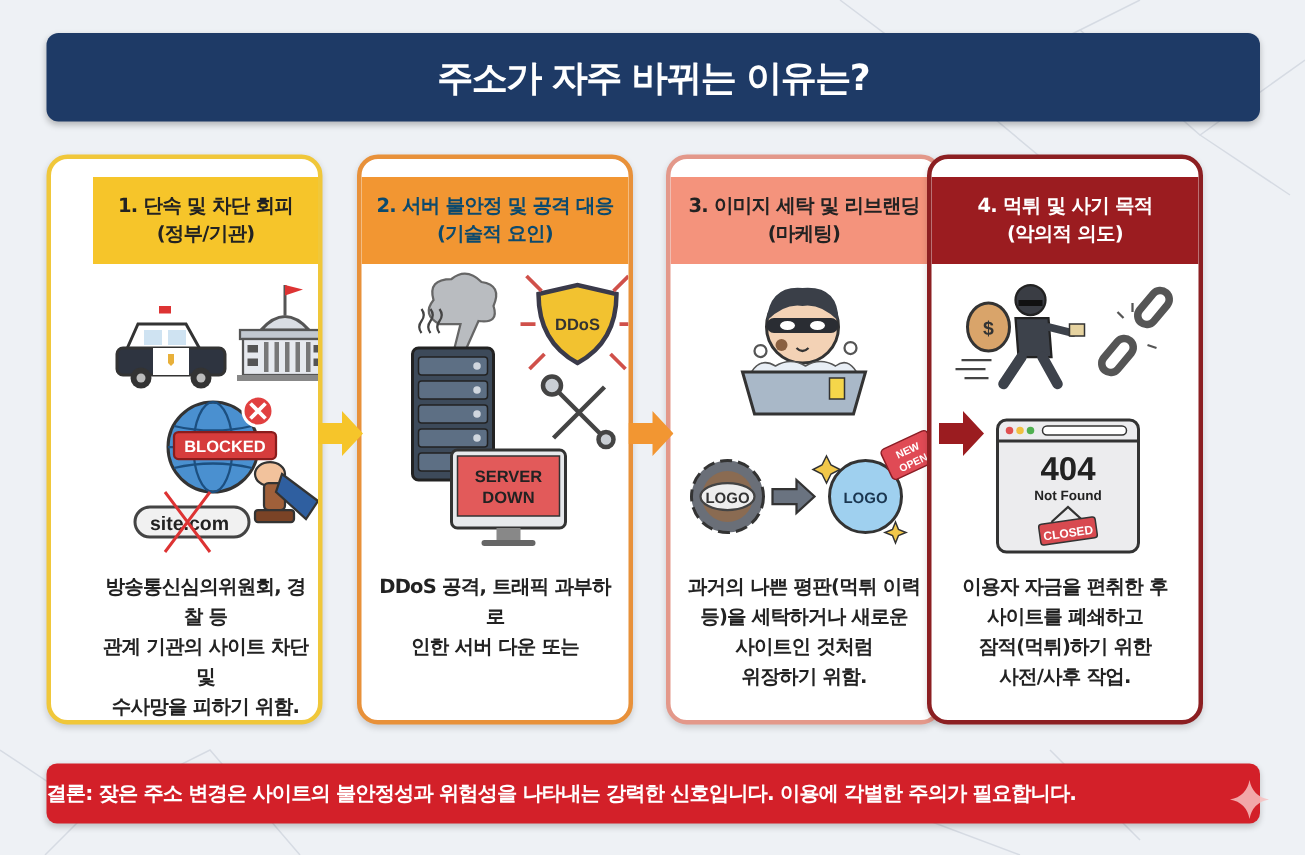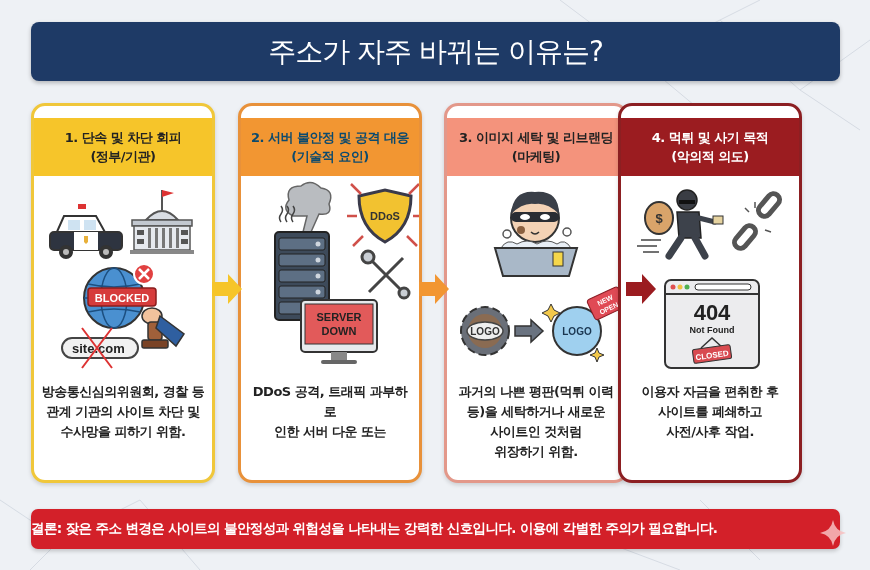--- a/index.html
+++ b/index.html
@@ -10,39 +10,39 @@
     position: relative;
   }
   .bg-lines { position: absolute; inset: 0; pointer-events: none; }
   .title-bar {
     position: absolute; left: 31px; top: 22px; width: 809px; height: 59px;
     background: #1e3a66; border-radius: 8px;
     display: flex; align-items: center; justify-content: center;
     box-shadow: 0 2px 4px rgba(0,0,0,0.25);
   }
   .title-bar span {
-    color: #fff; font-size: 28px; font-weight: normal; letter-spacing: -1px;
+    color: #fff; font-size: 24px; font-weight: bold; letter-spacing: -1px;
   }
   .card {
     position: absolute; top: 103px; width: 184px; height: 380px;
     border-radius: 14px; border: 3px solid; background: #fff;
     overflow: hidden; box-shadow: 0 2px 4px rgba(0,0,0,0.15);
   }
   .card-head {
     margin-top: 12px; height: 58px;
     display: flex; flex-direction: column; align-items: center; justify-content: center;
     font-weight: bold; font-size: 13px; line-height: 19px; text-align: center;
     letter-spacing: -0.5px;
   }
   .card-illus { height: 200px; position: relative; }
   .card-text {
     text-align: center; font-size: 13px; font-weight: bold; line-height: 20px;
     color: #222; padding: 6px 6px 0; letter-spacing: -0.5px;
   }
-  .c1 { left: 31px; border-color: #f0c73a; }
+  .c1 { left: 31px; border-color: #f0c73a; padding-left: 28px; }
   .c1 .card-head { background: #f6c52a; color: #222; }
   .c2 { left: 238px; border-color: #e8913a; }
   .c2 .card-head { background: #f29632; color: #0c4a6e; }
   .c3 { left: 444px; border-color: #e3988a; }
   .c3 .card-head { background: #f4937c; color: #222; }
   .c4 { left: 618px; border-color: #8c1f22; }
   .c4 .card-head { background: #9b1c20; color: #fff; }
   .arrow { position: absolute; top: 272px; width: 30px; height: 34px; }
   .footer-bar {
     position: absolute; left: 31px; top: 509px; width: 809px; height: 40px;
@@ -289,20 +289,21 @@
       <g>
         <path d="M80 172 L91 162 L102 172" stroke="#333" stroke-width="1.5" fill="none"></path>
         <rect x="72" y="171" width="38" height="14" rx="2" fill="#d84a50" stroke="#333" stroke-width="1" transform="rotate(-8 91 178)"></rect>
         <text x="91" y="182" font-size="8" fill="#fff" text-anchor="middle" transform="rotate(-8 91 178)">CLOSED</text>
       </g>
     </svg>
   </div>
   <div class="card-text">
     <div>이용자 자금을 편취한 후</div>
     <div>사이트를 폐쇄하고</div>
+    <div>잠적(먹튀)하기 위한</div>
     <div>사전/사후 작업.</div>
   </div>
 </div>
 
 <svg class="arrow" style="left:212px" viewBox="0 0 30 34">
   <path d="M0 10 L16 10 L16 2 L30 17 L16 32 L16 24 L0 24 Z" fill="#f6c52a"></path>
 </svg>
 <svg class="arrow" style="left:419px" viewBox="0 0 30 34">
   <path d="M0 10 L16 10 L16 2 L30 17 L16 32 L16 24 L0 24 Z" fill="#f29632"></path>
 </svg>

